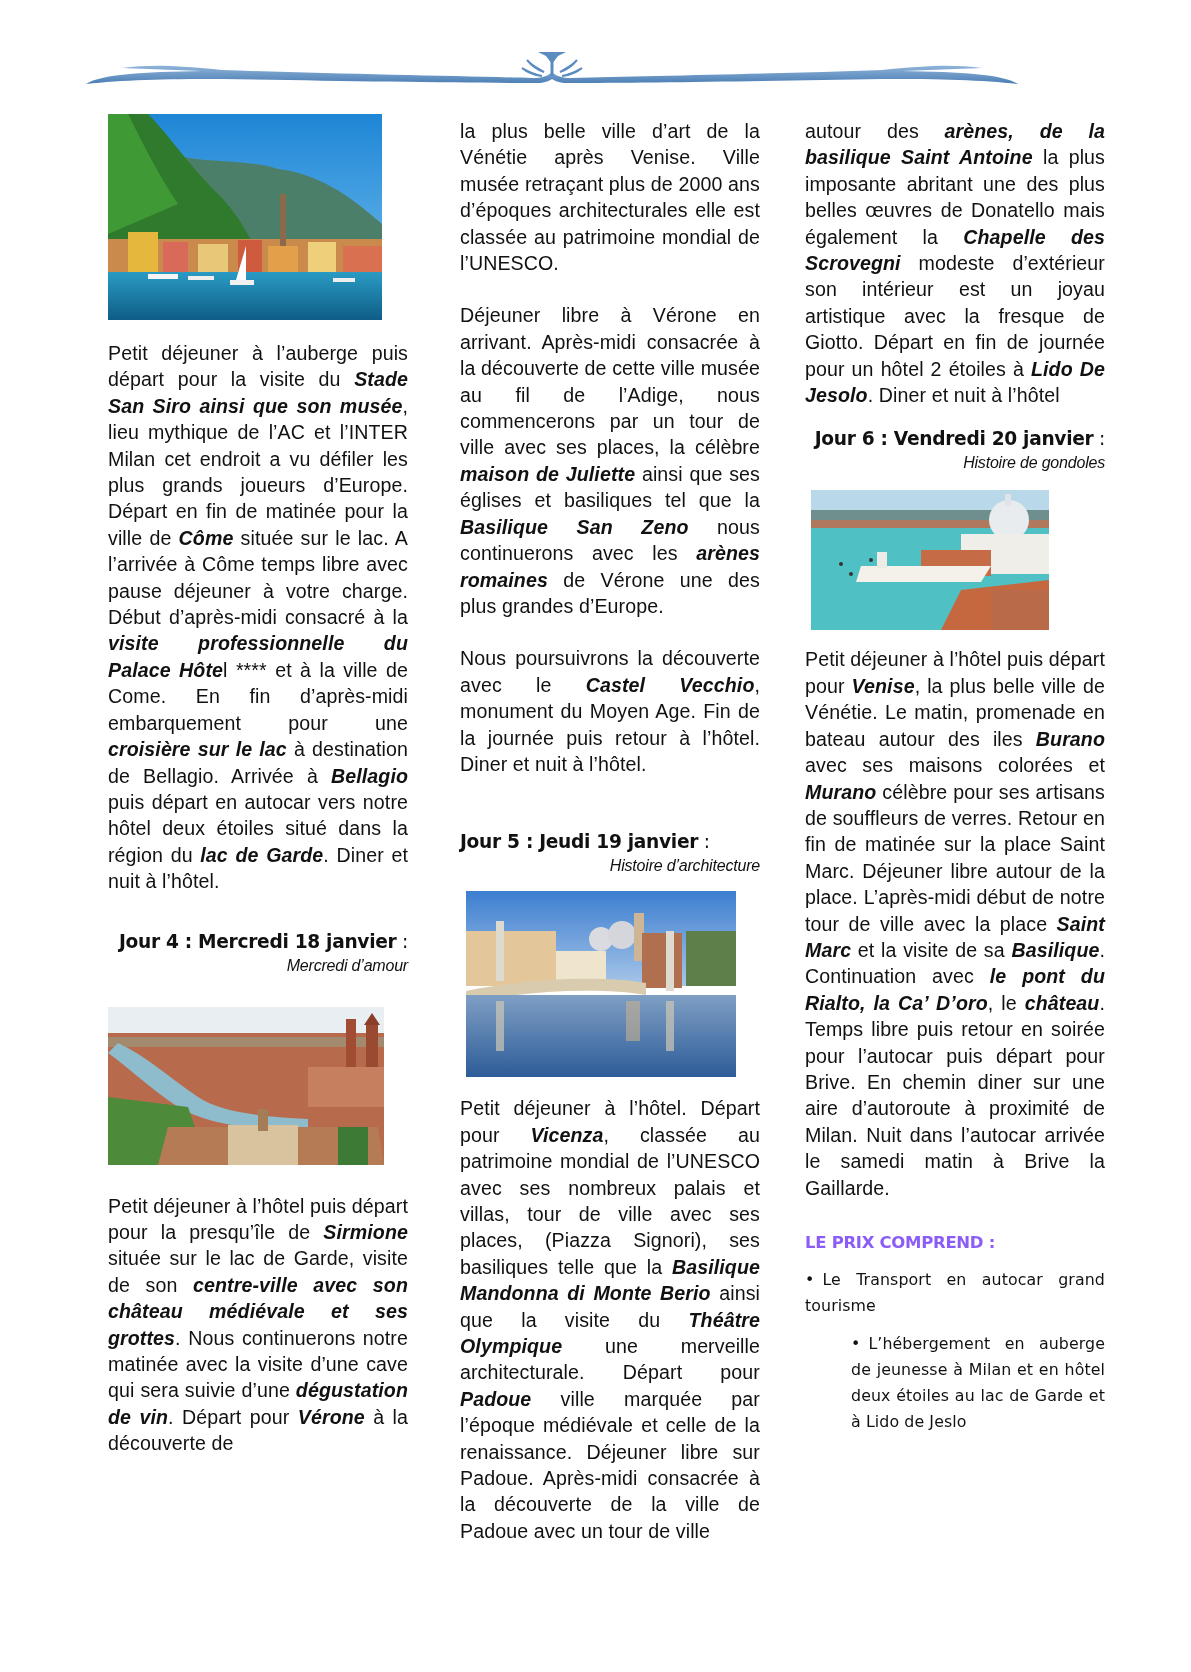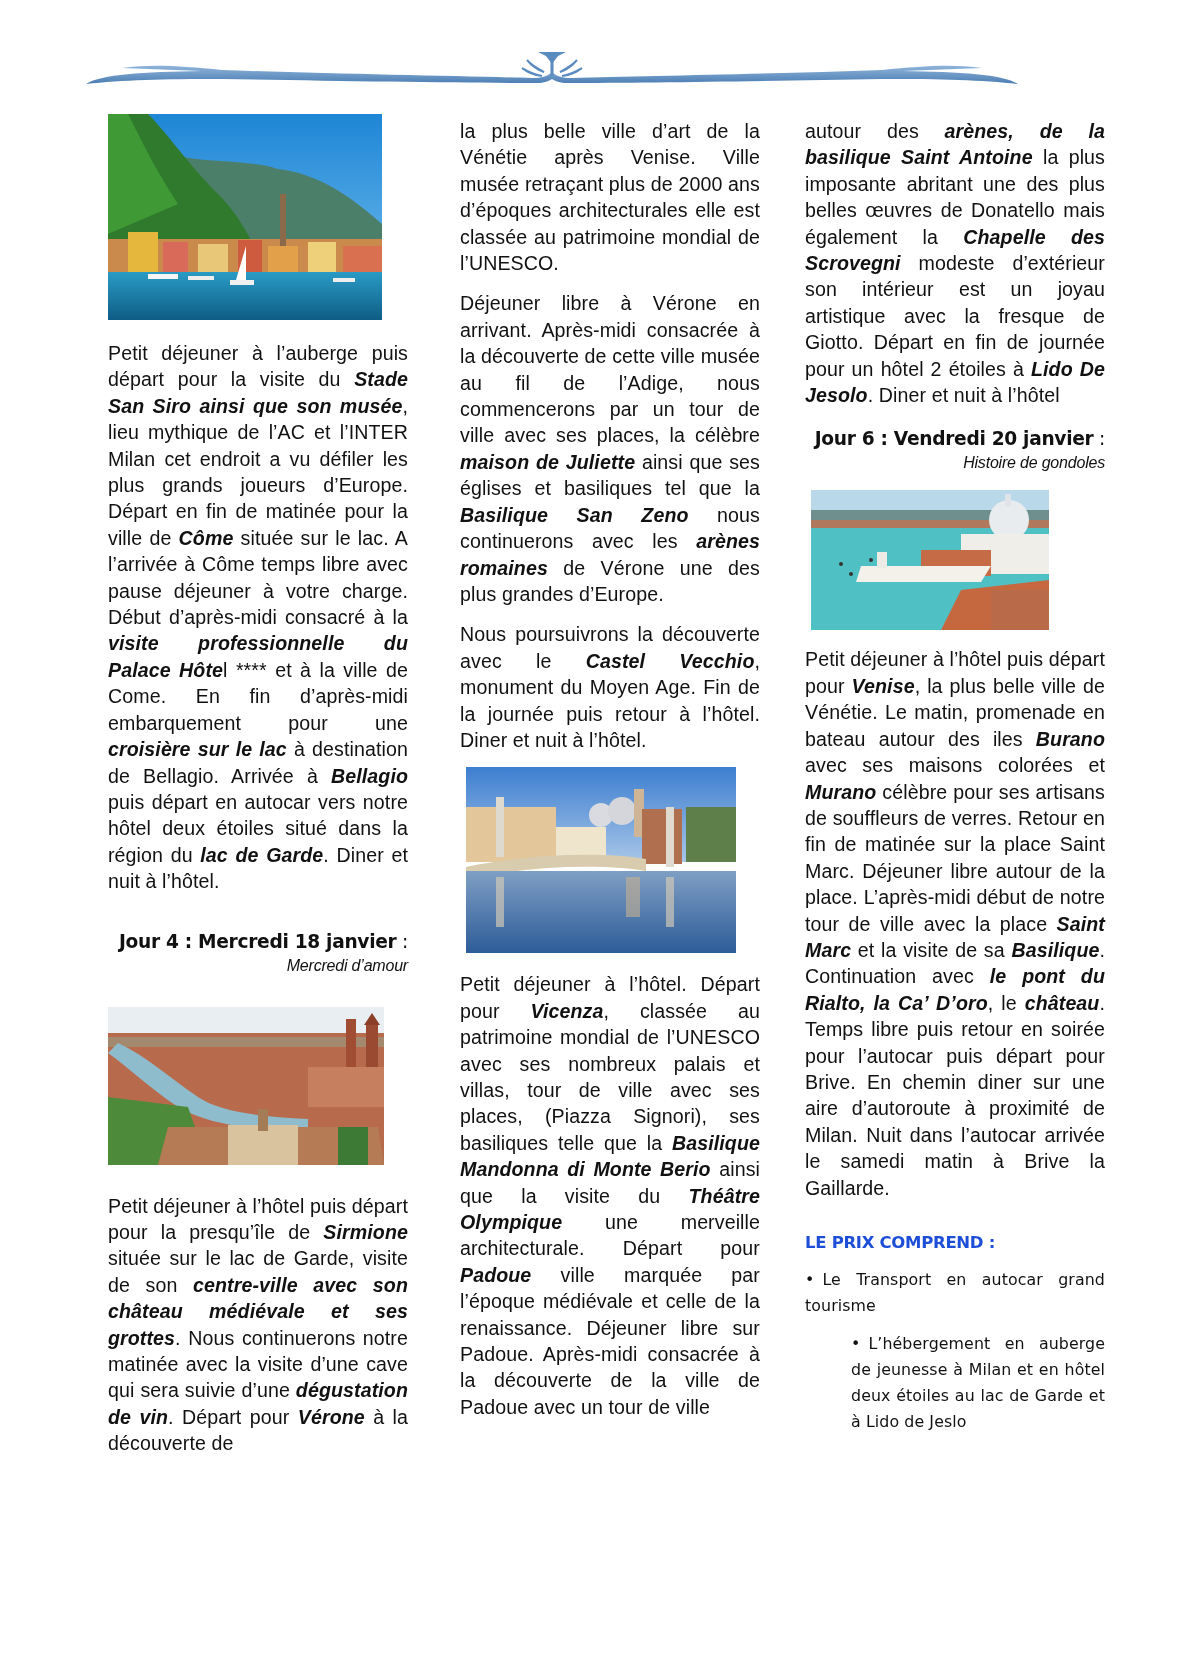--- a/index.html
+++ b/index.html
@@ -13,21 +13,21 @@
   .col2 { left: 460px; }
   .col3 { left: 805px; }
 
   .para {
     font-size: 19.6px;
     line-height: 26.4px;
     text-align: justify;
     letter-spacing: 0.1px;
   }
   .para b { font-weight: bold; font-style: italic; }
-  .gap-s { margin-top: 14px; }
+  .gap-s { margin-top: 26px; }
 
   .photo { display: block; position: relative; overflow: hidden; }
   .photo svg { display: block; width: 100%; height: 100%; }
 
   .day-head {
     font-family: "DejaVu Sans", sans-serif;
     font-weight: bold;
     font-size: 18.6px;
     text-align: right;
     line-height: 26px;
@@ -38,21 +38,21 @@
     font-family: Liberation Sans, sans-serif;
     font-style: italic;
     font-size: 16px;
     text-align: right;
     line-height: 22px;
     letter-spacing: -0.2px;
   }
   .price-title {
     font-family: "DejaVu Sans", sans-serif;
     font-weight: bold;
-    color: #1d4ed8;
+    color: #8b5cf6;
     font-size: 16.5px;
     line-height: 24px;
     letter-spacing: -0.3px;
   }
   .price-item {
     font-family: "DejaVu Sans", sans-serif;
     font-size: 15.8px;
     line-height: 26px;
     text-align: justify;
     letter-spacing: 0.1px;
@@ -139,20 +139,24 @@
   </div>
 
   <p class="para" style="margin-top:28px;"><span>Petit déjeuner à l’hôtel puis départ pour la presqu’île de </span><b>Sirmione</b><span> située sur le lac de Garde, visite de son </span><b>centre-ville avec son château médiévale et ses grottes</b><span>. Nous continuerons notre matinée avec la visite d’une cave qui sera suivie d’une </span><b>dégustation de vin</b><span>. Départ pour </span><b>Vérone</b><span> à la découverte de</span></p>
 </div>
 
 <div class="col col2">
   <p class="para"><span>la plus belle ville d’art de la Vénétie après Venise. Ville musée retraçant plus de 2000 ans d’époques architecturales elle est classée au patrimoine mondial de l’UNESCO.</span></p>
   <p class="para gap-s"><span>Déjeuner libre à Vérone en arrivant. Après-midi consacrée à la découverte de cette ville musée au fil de l’Adige, nous commencerons par un tour de ville avec ses places, la célèbre </span><b>maison de Juliette</b><span> ainsi que ses églises et basiliques tel que la </span><b>Basilique San Zeno</b><span> nous continuerons avec les </span><b>arènes romaines</b><span> de Vérone une des plus grandes d’Europe.</span></p>
   <p class="para gap-s"><span>Nous poursuivrons la découverte avec le </span><b>Castel Vecchio</b><span>, monument du Moyen Age. Fin de la journée puis retour à l’hôtel. Diner et nuit à l’hôtel.</span></p>
 
+  <div style="margin-top:52px;">
+    <div class="day-head" style="text-align:left;"><span>Jour 5 : Jeudi 19 janvier</span><span class="colon"> :</span></div>
+    <div class="day-sub">Histoire d’architecture</div>
+  </div>
 
   <div class="photo" style="width:270px;height:186px;margin-top:14px;margin-left:6px;">
     <svg viewBox="0 0 270 186" preserveAspectRatio="none">
       <defs>
         <linearGradient id="sky3" x1="0" x2="0" y1="0" y2="1">
             <stop offset="0" stop-color="#3d7ed0"></stop>
             <stop offset="1" stop-color="#a7c6e8"></stop>
           </linearGradient>
         <linearGradient id="water3" x1="0" x2="0" y1="0" y2="1">
             <stop offset="0" stop-color="#7f9fc4"></stop>

